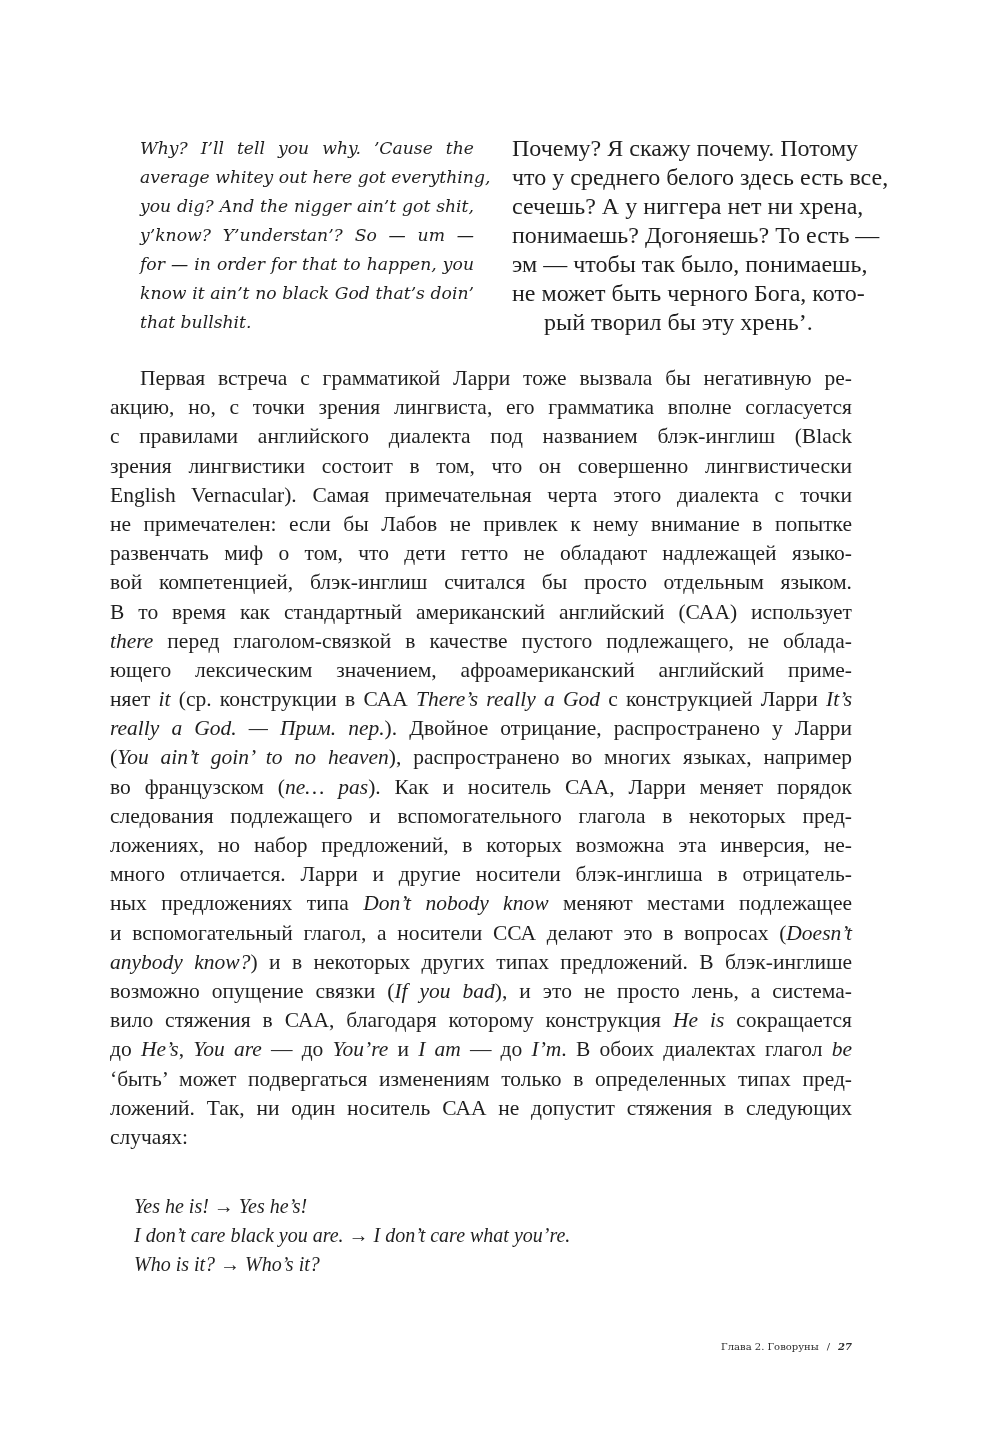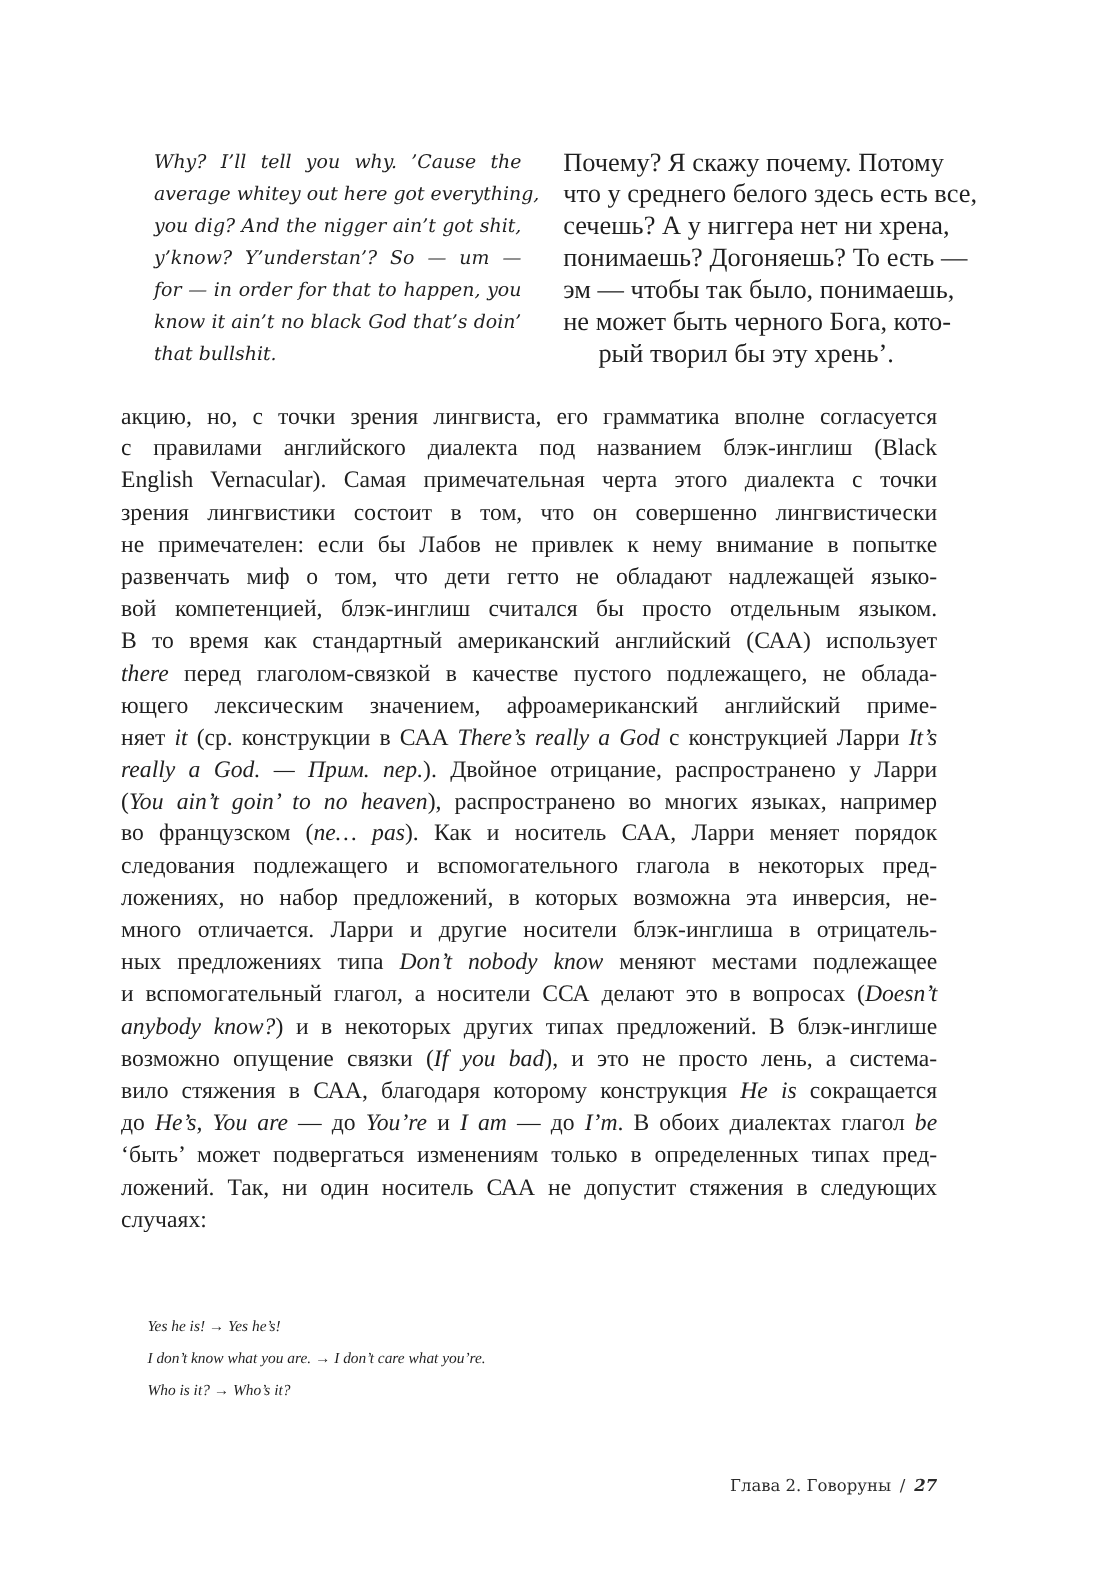--- a/index.html
+++ b/index.html
@@ -17,24 +17,24 @@
     .quote-ru .ln.last { text-align-last: left; margin-left: 32px; }
 
     .body-text { position: absolute; left: 110px; top: 354px; width: 742px; }
     .body-text .ln { display: block; height: 29.2px; line-height: 29.2px; font-size: 21.5px;
                      white-space: nowrap; text-align: justify; text-align-last: justify; }
     .body-text .ln.first { text-indent: 30px; }
     .body-text .ln.last { text-align-last: left; }
     .it { font-style: italic; }
 
     .examples { position: absolute; left: 134px; top: 1182px; }
-    .examples .ln { display: block; height: 29px; line-height: 29px; font-size: 14px;
+    .examples .ln { display: block; height: 29px; line-height: 29px; font-size: 20px;
                     font-style: italic; white-space: nowrap; }
     .footer { position: absolute; left: 0; width: 852px; top: 1331px; text-align: right;
-              font-family: "DejaVu Serif", serif; font-size: 15px; color: #2a2a2a; }
+              font-family: "DejaVu Serif", serif; font-size: 10px; color: #2a2a2a; }
     .footer .sep { padding: 0 8px; }
     .footer .pnum { font-weight: bold; font-style: italic; }
   </style>
 </head>
 <body>
 
 <div class="page">
 
   <div class="quote-col quote-en">
     <span class="ln">Why? I’ll tell you why. ’Cause the</span>
@@ -50,24 +50,25 @@
     <span class="ln">Почему? Я скажу почему. Потому</span>
     <span class="ln">что у среднего белого здесь есть все,</span>
     <span class="ln">сечешь? А у ниггера нет ни хрена,</span>
     <span class="ln">понимаешь? Догоняешь? То есть —</span>
     <span class="ln">эм — чтобы так было, понимаешь,</span>
     <span class="ln">не может быть черного Бога, кото-</span>
     <span class="ln last">рый творил бы эту хрень’.</span>
   </div>
 
   <div class="body-text" id="body-text">
+      <span class="ln first"><span>Первая встреча с грамматикой Ларри тоже вызвала бы негативную ре-</span></span>
       <span class="ln"><span>акцию, но, с точки зрения лингвиста, его грамматика вполне согласуется</span></span>
       <span class="ln"><span>с правилами английского диалекта под названием блэк-инглиш (Black</span></span>
+      <span class="ln"><span>зрения лингвистики состоит в том, что он совершенно лингвистически</span></span>
       <span class="ln"><span>English Vernacular). Самая примечательная черта этого диалекта с точки</span></span>
-      <span class="ln"><span>зрения лингвистики состоит в том, что он совершенно лингвистически</span></span>
       <span class="ln"><span>не примечателен: если бы Лабов не привлек к нему внимание в попытке</span></span>
       <span class="ln"><span>развенчать миф о том, что дети гетто не обладают надлежащей языко-</span></span>
       <span class="ln"><span>вой компетенцией, блэк-инглиш считался бы просто отдельным языком.</span></span>
       <span class="ln"><span>В то время как стандартный американский английский (САА) использует</span></span>
       <span class="ln"><span class="it">there</span><span> перед глаголом-связкой в качестве пустого подлежащего, не облада-</span></span>
       <span class="ln"><span>ющего лексическим значением, афроамериканский английский приме-</span></span>
       <span class="ln"><span>няет </span><span class="it">it</span><span> (ср. конструкции в САА </span><span class="it">There’s really a God</span><span> с конструкцией Ларри </span><span class="it">It’s</span></span>
       <span class="ln"><span class="it">really a God. — Прим. пер.</span><span>). Двойное отрицание, распространено у Ларри</span></span>
       <span class="ln"><span>(</span><span class="it">You ain’t goin’ to no heaven</span><span>), распространено во многих языках, например</span></span>
       <span class="ln"><span>во французском (</span><span class="it">ne… pas</span><span>). Как и носитель САА, Ларри меняет порядок</span></span>
@@ -80,21 +81,21 @@
       <span class="ln"><span>возможно опущение связки (</span><span class="it">If you bad</span><span>), и это не просто лень, а система-</span></span>
       <span class="ln"><span>вило стяжения в САА, благодаря которому конструкция </span><span class="it">He is</span><span> сокращается</span></span>
       <span class="ln"><span>до </span><span class="it">He’s</span><span>, </span><span class="it">You are</span><span> — до </span><span class="it">You’re</span><span> и </span><span class="it">I am</span><span> — до </span><span class="it">I’m</span><span>. В обоих диалектах глагол </span><span class="it">be</span></span>
       <span class="ln"><span>‘быть’ может подвергаться изменениям только в определенных типах пред-</span></span>
       <span class="ln"><span>ложений. Так, ни один носитель САА не допустит стяжения в следующих</span></span>
       <span class="ln last"><span>случаях:</span></span>
     </div>
 
   <div class="examples">
     <span class="ln">Yes he is! → Yes he’s!</span>
-    <span class="ln">I don’t know what you are. → I don’t care what you’re.</span>
+    <span class="ln">I don’t care black you are. → I don’t care what you’re.</span>
     <span class="ln">Who is it? → Who’s it?</span>
   </div>
 
   <div class="footer">
     <span>Глава 2. Говоруны</span><span class="sep">/</span><span class="pnum">27</span>
   </div>
 
 </div>
 
 </body></html>

